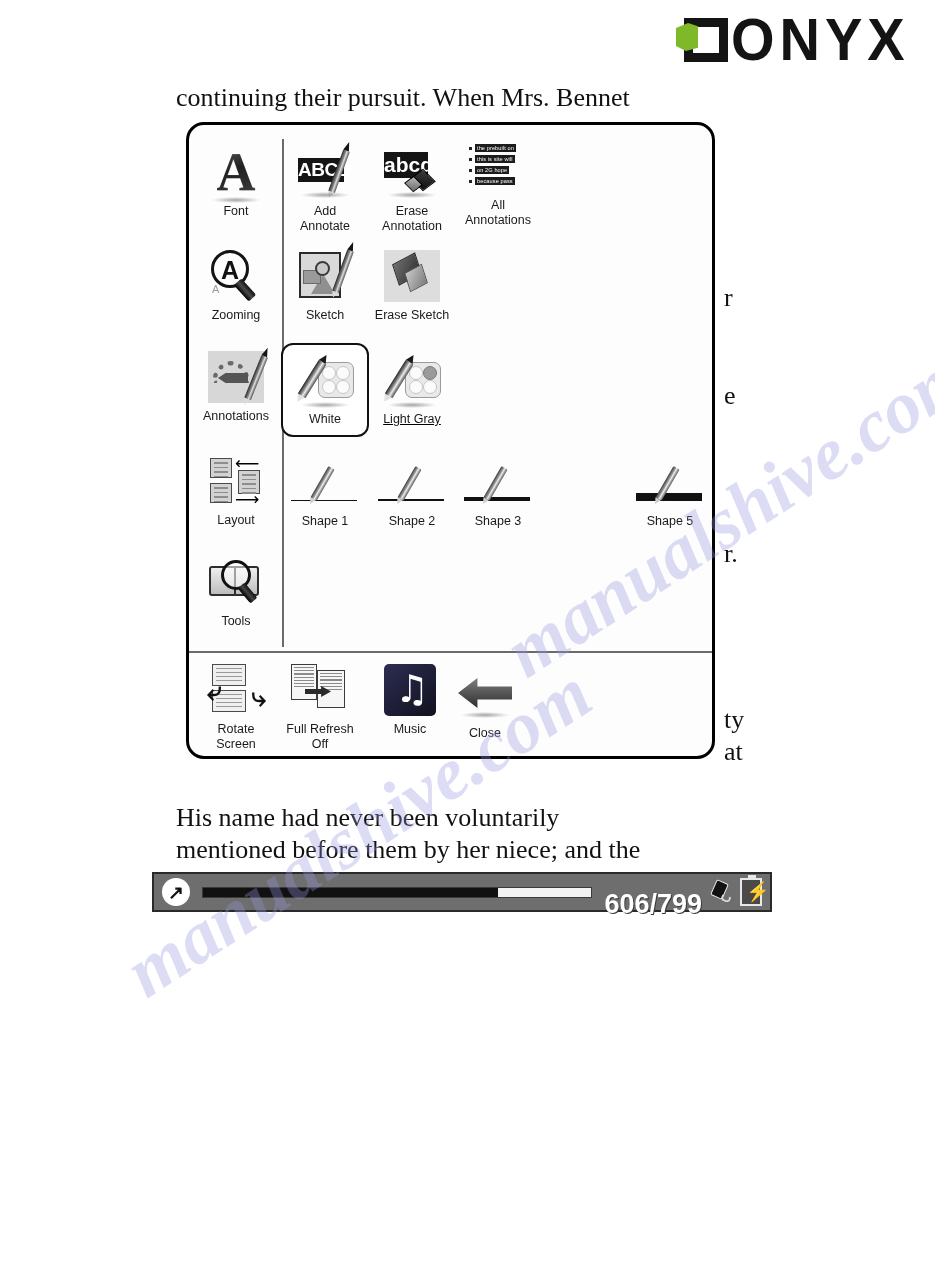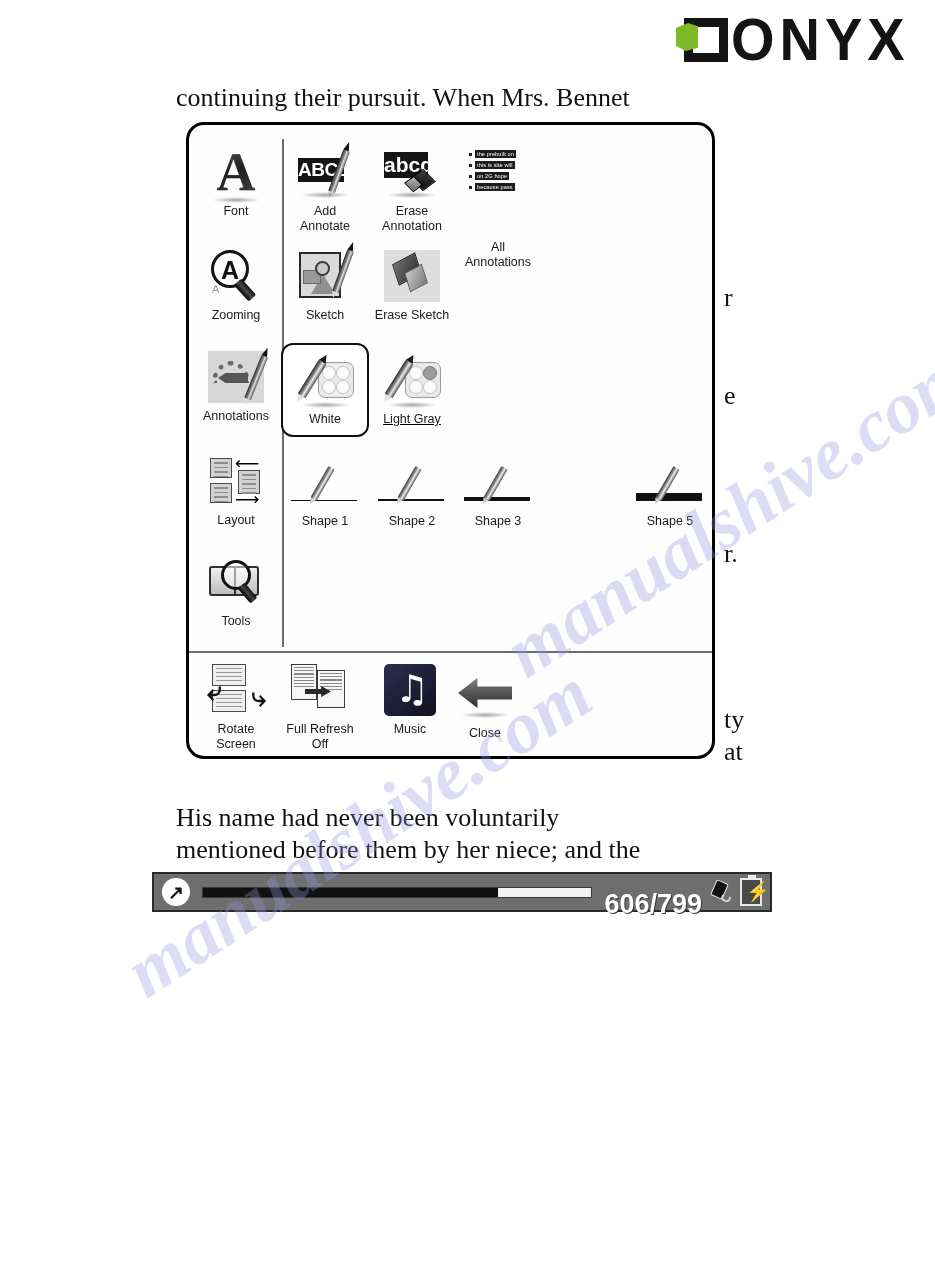--- a/index.html
+++ b/index.html
@@ -524,21 +524,21 @@
           <div class="eraser" style="left:24px; top:30px; background:linear-gradient(135deg,#b8b8b8,#6a6a6a); width:13px; height:12px;"></div>
           <span class="shadow"></span>
         </div>
       </div>
       <div class="lbl">
         <span>Erase</span><br>
         <span>Annotation</span>
       </div>
     </div>
 
-    <div class="cell" style="left:266px; top:18px;gap:36px;">
+    <div class="cell" style="left:266px; top:12px;">
       <div class="ic">
         <div class="ico-all">
           <div class="row" style="top:2px;">
               <span class="dot"></span>
               <span class="strip">the prebuilt on</span>
             </div>
           <div class="row" style="top:13px;">
               <span class="dot"></span>
               <span class="strip">this is site will</span>
             </div>

